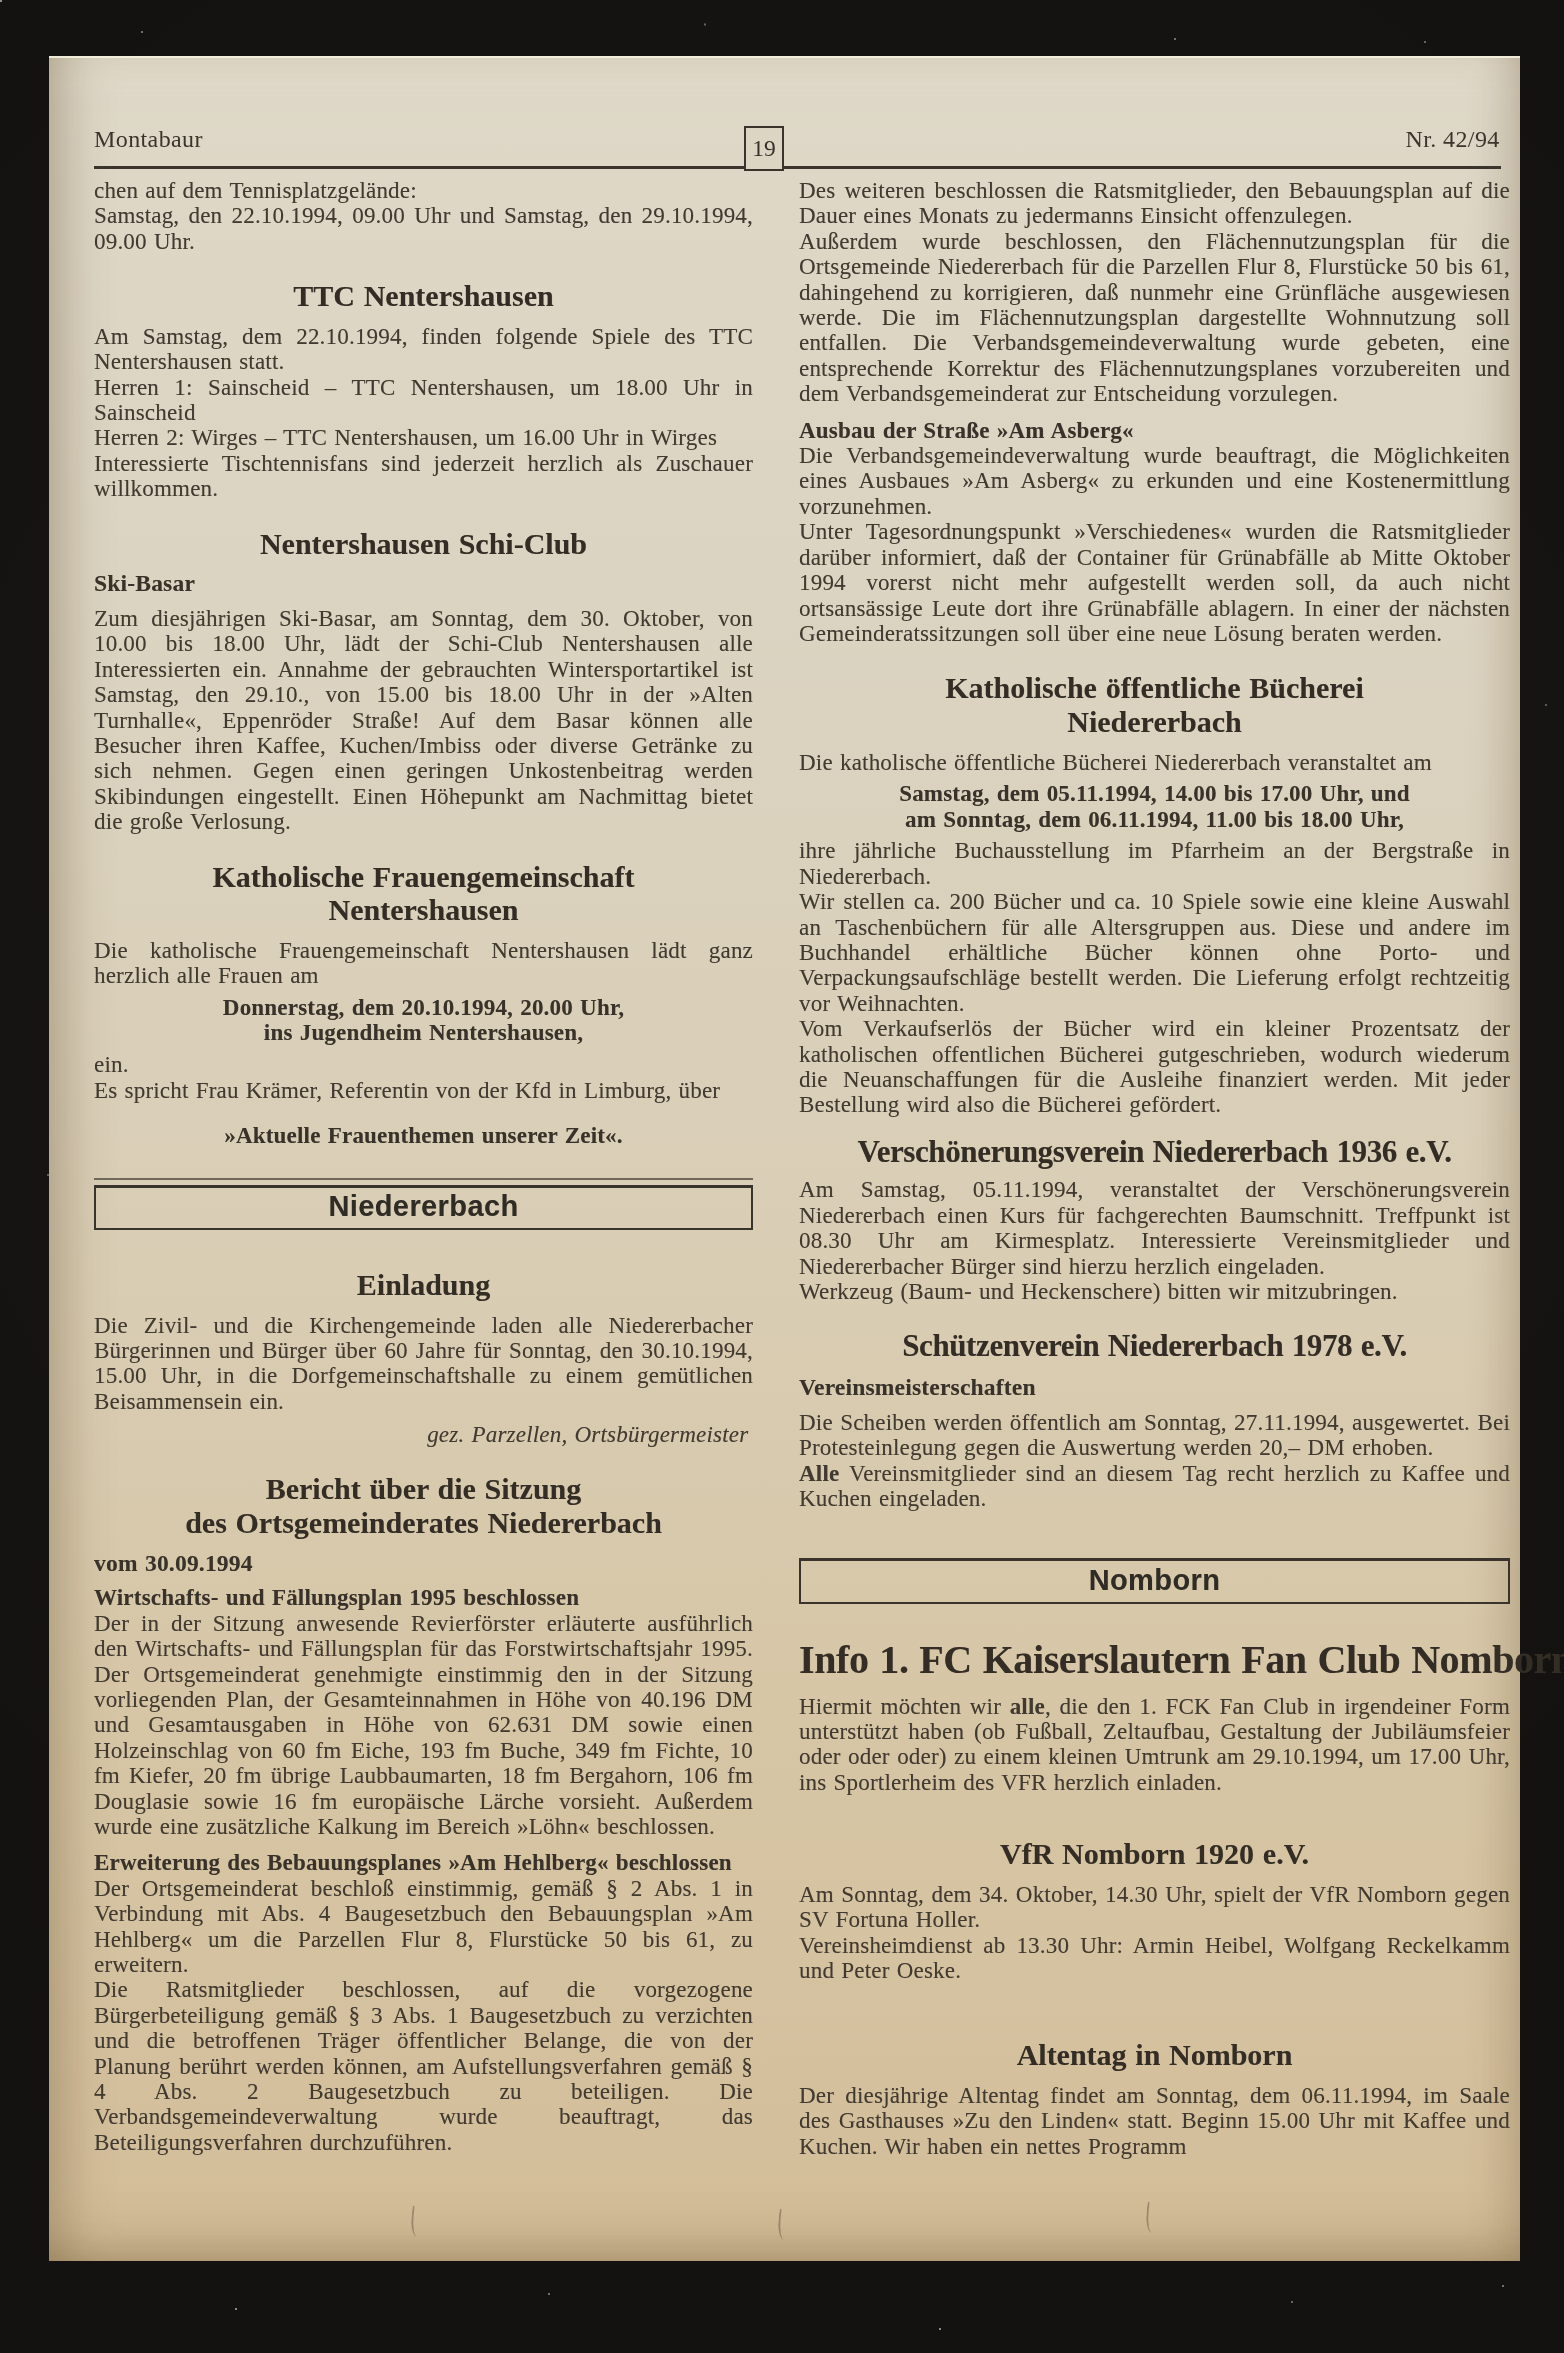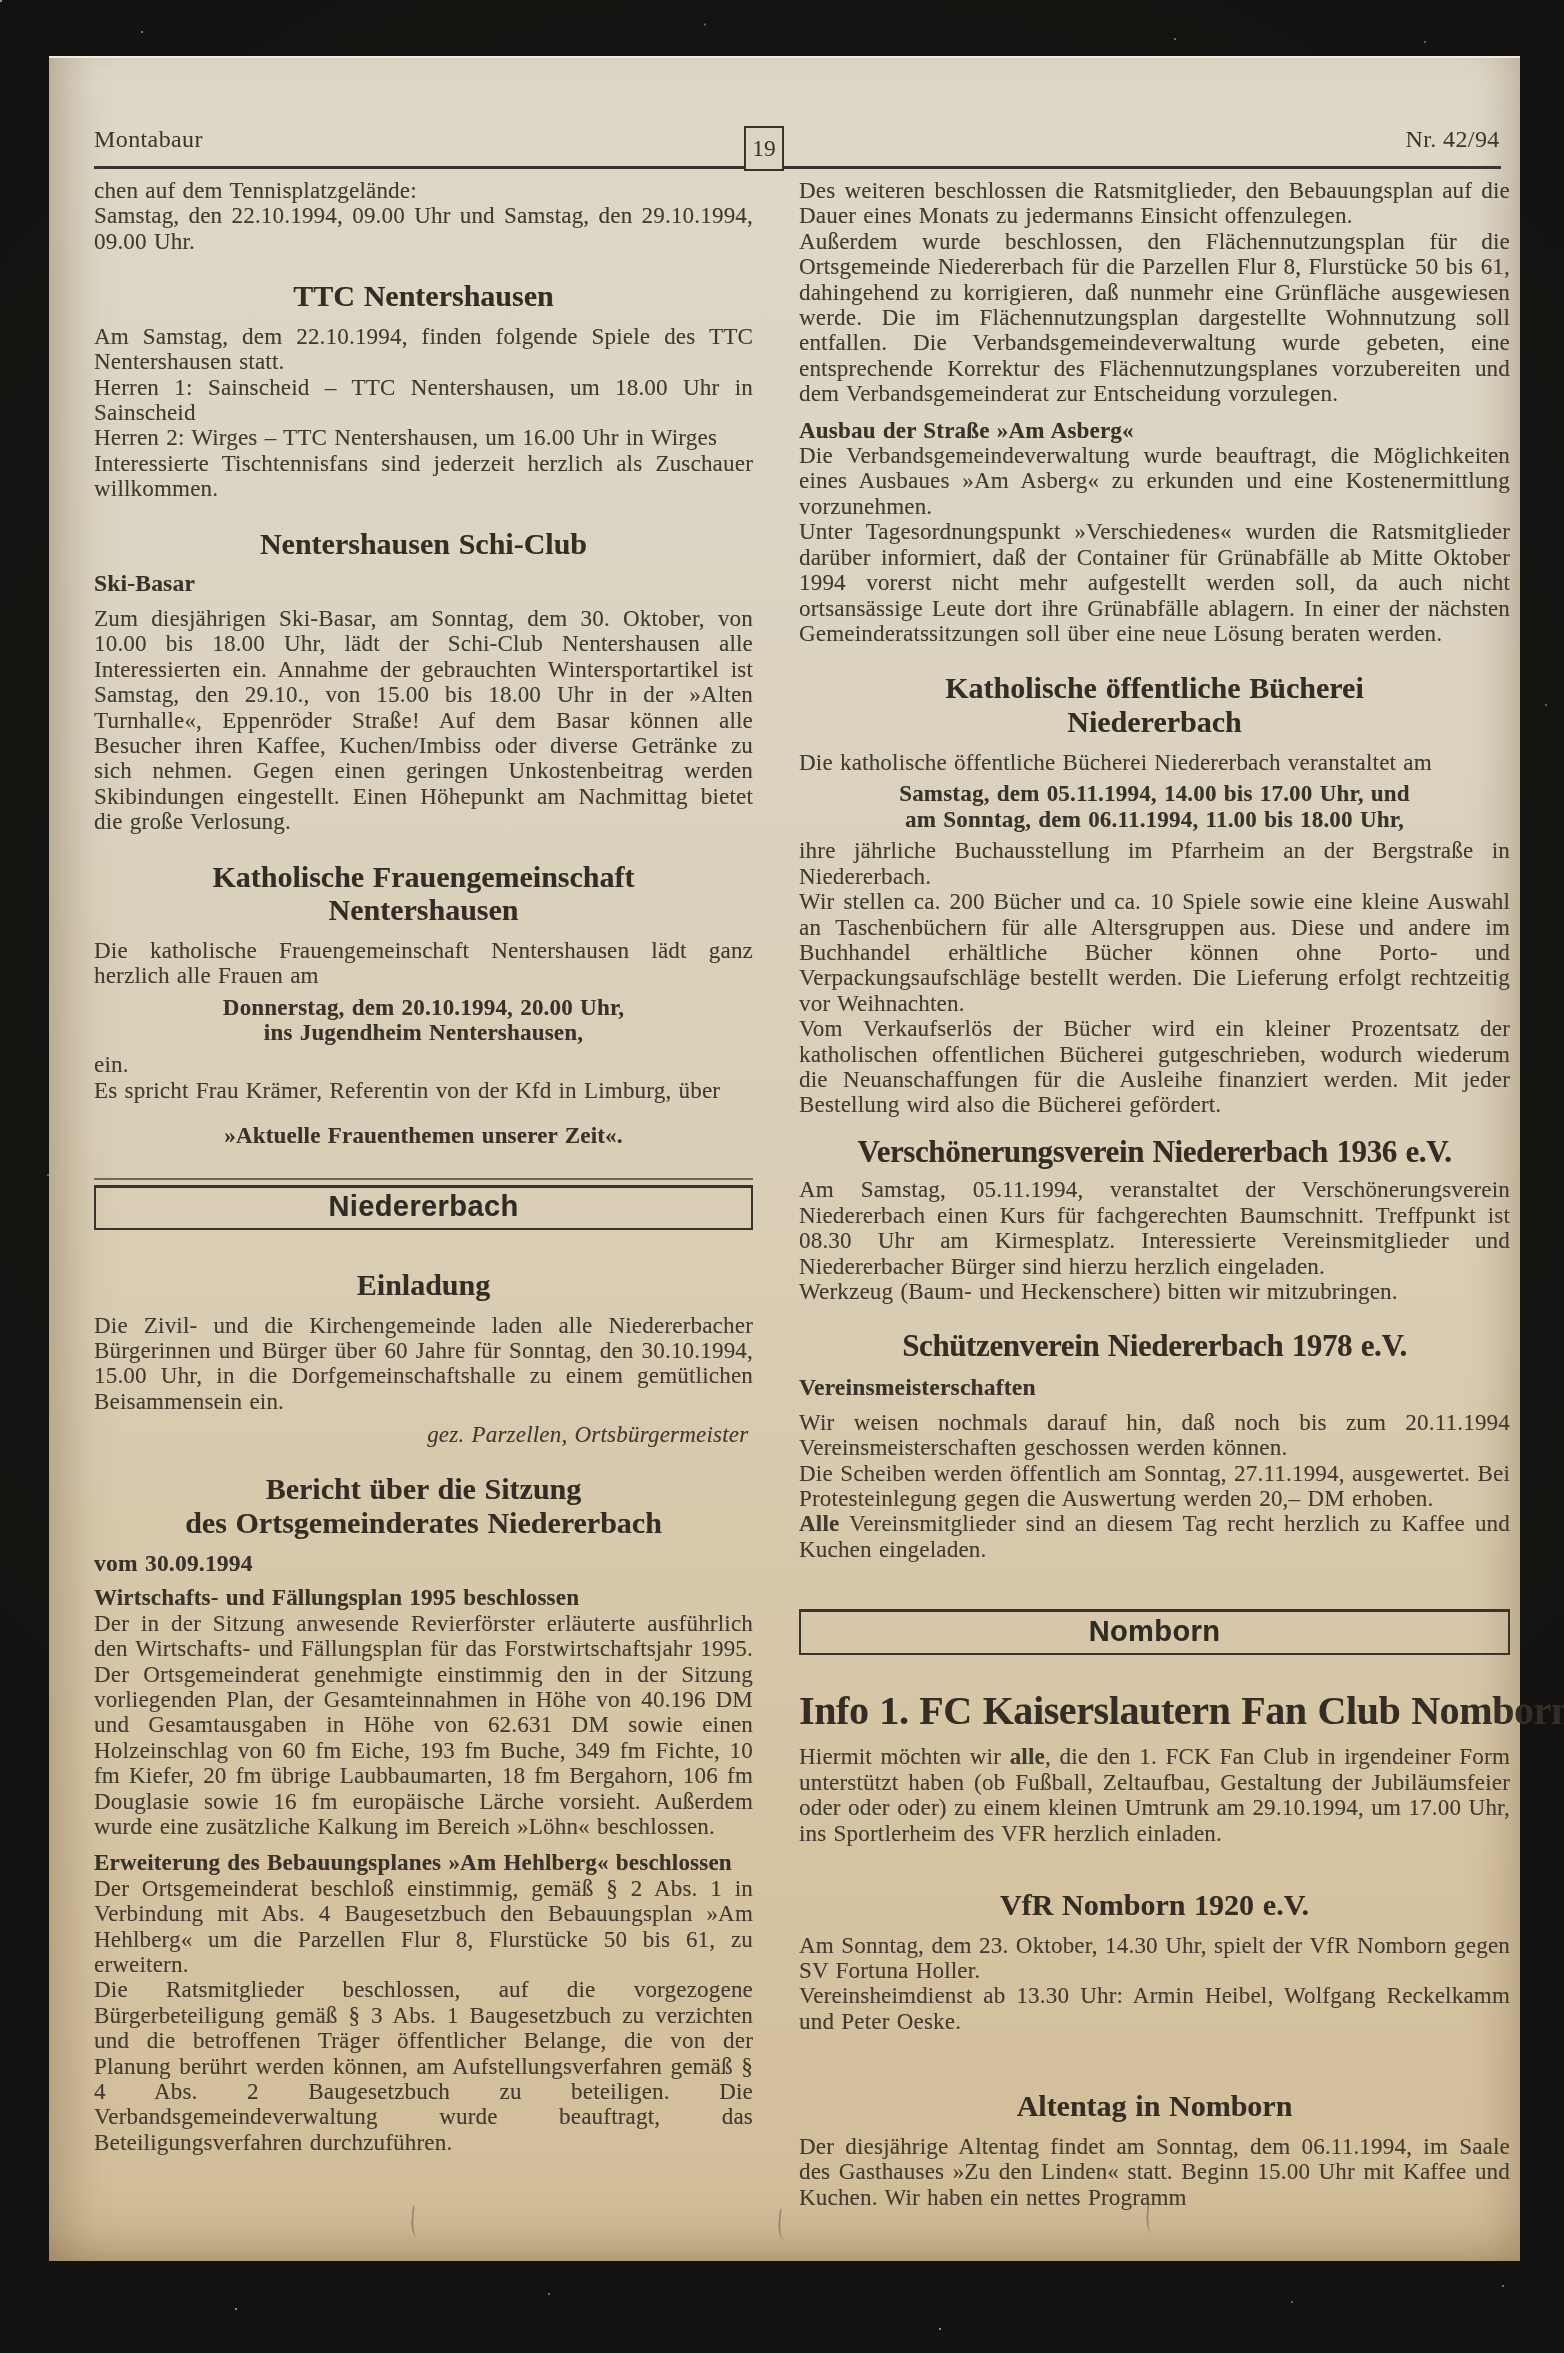--- a/index.html
+++ b/index.html
@@ -138,35 +138,34 @@
       <p class="p">ihre jährliche Buchausstellung im Pfarrheim an der Bergstraße in Niedererbach.</p>
       <p class="p">Wir stellen ca. 200 Bücher und ca. 10 Spiele sowie eine kleine Auswahl an Taschenbüchern für alle Altersgruppen aus. Diese und andere im Buchhandel erhältliche Bücher können ohne Porto- und Verpackungsaufschläge bestellt werden. Die Lieferung erfolgt rechtzeitig vor Weihnachten.</p>
       <p class="p">Vom Verkaufserlös der Bücher wird ein kleiner Prozentsatz der katholischen offentlichen Bücherei gutgeschrieben, wodurch wiederum die Neuanschaffungen für die Ausleihe finanziert werden. Mit jeder Bestellung wird also die Bücherei gefördert.</p>
 
       <div class="h2 sz40" style="margin-top:17px;margin-bottom:7.8px;">Verschönerungsverein Niedererbach 1936 e.V.</div>
       <p class="p">Am Samstag, 05.11.1994, veranstaltet der Verschönerungsverein Niedererbach einen Kurs für fachgerechten Baumschnitt. Treffpunkt ist 08.30 Uhr am Kirmesplatz. Interessierte Vereinsmitglieder und Niedererbacher Bürger sind hierzu herzlich eingeladen.</p>
       <p class="p">Werkzeug (Baum- und Heckenschere) bitten wir mitzubringen.</p>
 
       <div class="h2 sz40">Schützenverein Niedererbach 1978 e.V.</div>
       <div class="h3">Vereinsmeisterschaften</div>
-      <p class="p">Wir weisen nochmals darauf hin, daß noch bis zum 20.11.1994 Vereinsmeisterschaften geschossen werden können.</p>
       <p class="p">Die Scheiben werden öffentlich am Sonntag, 27.11.1994, ausgewertet. Bei Protesteinlegung gegen die Auswertung werden 20,– DM erhoben.</p>
       <p class="p">
         <b>Alle</b><span> Vereinsmitglieder sind an diesem Tag recht herzlich zu Kaffee und Kuchen eingeladen.</span>
       </p>
 
       <div class="boxhead plain">Nomborn</div>
 
       <div class="h2 sz41" style="margin-top:0;">Info 1. FC Kaiserslautern Fan Club Nomborn</div>
       <p class="p">
         <span>Hiermit möchten wir </span><b>alle</b><span>, die den 1. FCK Fan Club in irgendeiner Form unterstützt haben (ob Fußball, Zeltaufbau, Gestaltung der Jubiläumsfeier oder oder oder) zu einem kleinen Umtrunk am 29.10.1994, um 17.00 Uhr, ins Sportlerheim des VFR herzlich einladen.</span>
       </p>
 
       <div class="h2" style="margin-top:42px;font-family:Liberation Serif, serif;">VfR Nomborn 1920 e.V.</div>
-      <p class="p">Am Sonntag, dem 23. Oktober, 14.30 Uhr, spielt der VfR Nomborn gegen SV Fortuna Holler.</p>
+      <p class="p">Am Sonntag, dem 34. Oktober, 14.30 Uhr, spielt der VfR Nomborn gegen SV Fortuna Holler.</p>
       <p class="p">Vereinsheimdienst ab 13.30 Uhr: Armin Heibel, Wolfgang Reckelkamm und Peter Oeske.</p>
 
       <div class="h2" style="margin-top:55px;">Altentag in Nomborn</div>
       <p class="p">Der diesjährige Altentag findet am Sonntag, dem 06.11.1994, im Saale des Gasthauses »Zu den Linden« statt. Beginn 15.00 Uhr mit Kaffee und Kuchen. Wir haben ein nettes Programm</p>
     </div>
 
     <div class="edge-mark m1"></div>
     <div class="edge-mark m2"></div>
     <div class="edge-mark m3"></div>
   </div>

